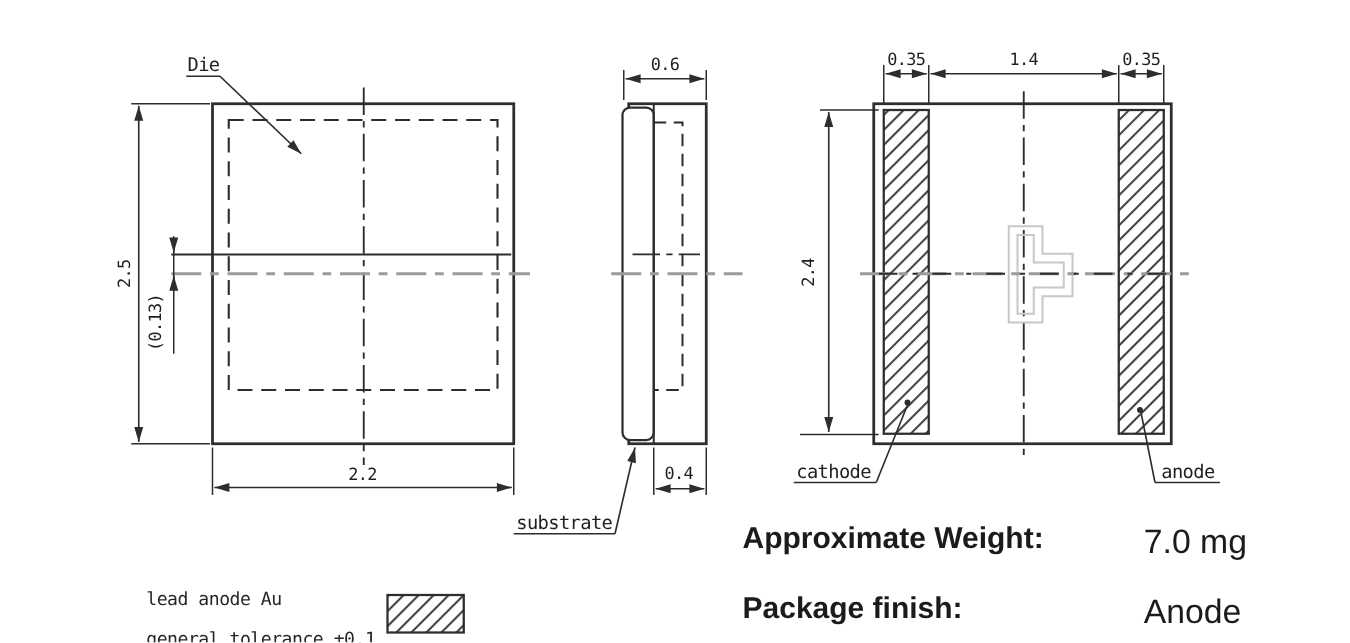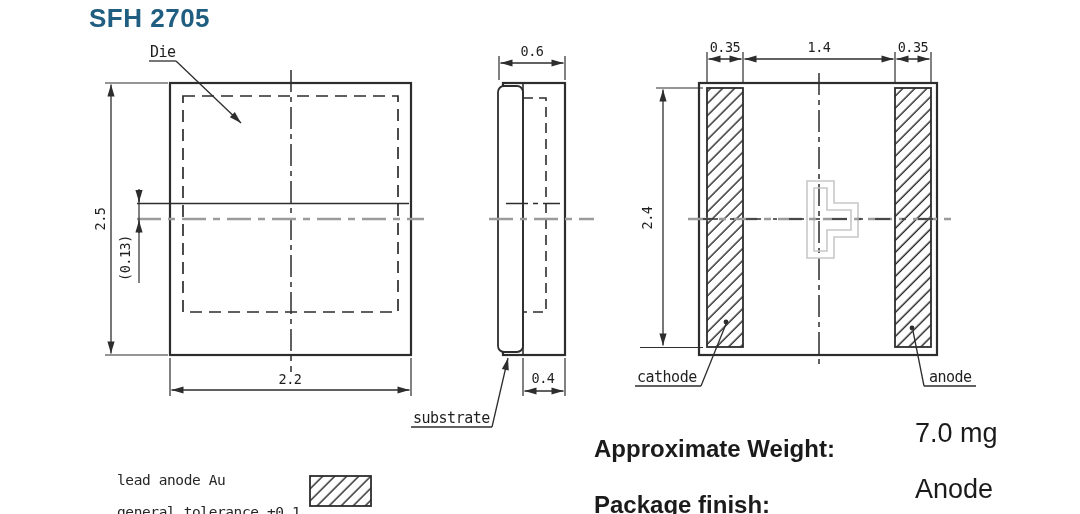--- a/index.html
+++ b/index.html
@@ -4,21 +4,21 @@
 <style>
   html,body{margin:0;padding:0;background:#ffffff;}
   .stage{position:relative;width:1080px;height:514px;background:#ffffff;overflow:hidden;
          font-family:"Liberation Sans",sans-serif;}
   .title{position:absolute;left:89px;top:3px;font-size:26px;font-weight:bold;
          letter-spacing:0.5px;color:#1f5e80;}
   .legend-line{position:absolute;left:117px;font-family:"DejaVu Sans Mono",monospace;
          font-size:14.5px;letter-spacing:-0.4px;color:#262626;}
   .legend-line.l1{top:472px;}
   .legend-line.l2{top:504px;}
-  .spec-label{position:absolute;left:594px;font-size:24px;font-weight:bold;color:#1b1b1b;margin-top:18px;}
+  .spec-label{position:absolute;left:594px;font-size:24px;font-weight:bold;color:#1b1b1b;}
   .spec-value{position:absolute;left:915px;font-size:27px;color:#1b1b1b;}
   .spec-row1 .spec-label{top:417px;} .spec-row1 .spec-value{top:418px;}
   .spec-row2 .spec-label{top:473px;} .spec-row2 .spec-value{top:474px;}
   svg{position:absolute;left:0;top:0;}
   .ol{fill:none;stroke:#2d2d2d;stroke-width:2.2;}
   .thin{fill:none;stroke:#2d2d2d;stroke-width:1.6;}
   .dashrect{fill:none;stroke:#2d2d2d;stroke-width:1.7;stroke-dasharray:12 7;}
   .dash2{fill:none;stroke:#2d2d2d;stroke-width:1.6;stroke-dasharray:10 6;}
   .cl{fill:none;stroke:#2d2d2d;stroke-width:1.5;stroke-dasharray:22 5 5 5;}
   .clmix{fill:none;stroke:#2d2d2d;stroke-width:1.5;stroke-dasharray:15 12 4 12;}
@@ -30,21 +30,20 @@
   .padrect{fill:url(#hatch);stroke:#2d2d2d;stroke-width:1.8;}
   .strip{fill:#ffffff;stroke:#2d2d2d;stroke-width:1.8;}
   text.td{font:13.5px "DejaVu Sans Mono",monospace;fill:#1f1f1f;letter-spacing:-0.5px;}
   text.tc{font:15px "DejaVu Sans Mono",monospace;fill:#1f1f1f;letter-spacing:-0.5px;}
 </style>
 </head>
 <body>
 
 <div class="stage">
 
-  <div class="title">SFH 2705</div>
 
   <svg width="1080" height="514" viewBox="0 0 1080 514">
     <defs>
       <marker id="arr" markerUnits="userSpaceOnUse" markerWidth="14" markerHeight="10" refX="12.5" refY="5" orient="auto-start-reverse">
         <path d="M0.5,1.4 L12.5,5 L0.5,8.6 Z" fill="#2d2d2d"></path>
       </marker>
       <pattern id="hatch" patternUnits="userSpaceOnUse" width="8.5" height="8.5" patternTransform="rotate(-45)">
         <rect width="8.5" height="8.5" fill="#ffffff"></rect>
         <line x1="0" y1="4" x2="8.5" y2="4" stroke="#2d2d2d" stroke-width="1.5"></line>
       </pattern>

